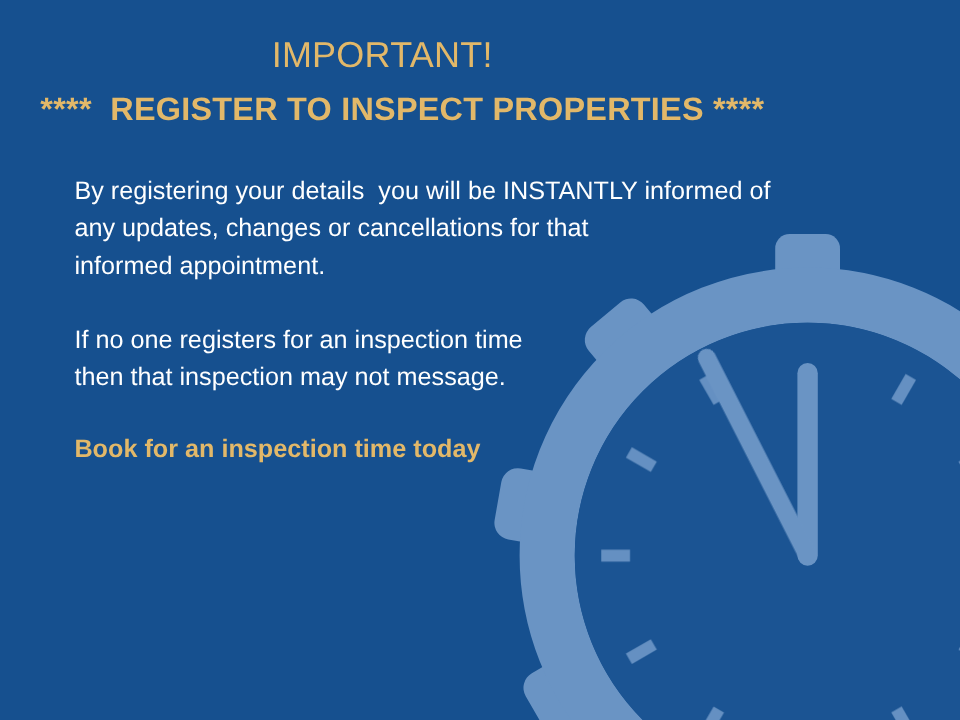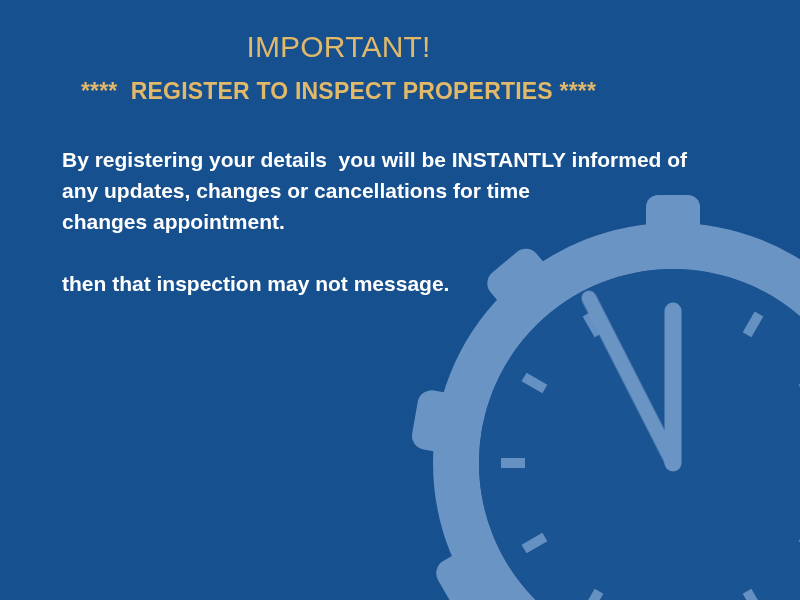--- a/index.html
+++ b/index.html
@@ -31,55 +31,55 @@
     height: 600px;
     display: block;
   }
   
   .heading-block {
     position: absolute;
     left: 0;
     top: 28px;
     width: 637px;
     text-align: center;
-    margin-left: 20px;
   }
   #title-important {
     font-size: 30px;
     line-height: 38px;
     font-weight: 400;
     color: #e2b869;
     letter-spacing: 0.2px;
     margin: 0;
   }
   #title-register {
-    font-size: 23px;
+    font-size: 27px;
     line-height: 38px;
     font-weight: 700;
     color: #e2b869;
     letter-spacing: 0.2px;
     margin: 6px 0 0 0;
     white-space: pre;
+    text-align: right;
   }
   
   .body-block {
     position: absolute;
     left: 62px;
     top: 144px;
     width: 660px;
   }
   .para {
     margin: 0;
     padding: 0;
   }
   .line {
     font-size: 21px;
     line-height: 31px;
     color: #ffffff;
-    font-weight: 700;
+    font-weight: 400;
     white-space: pre;
     margin: 0;
   }
   .para-gap {
     height: 31px;
   }
   .para-gap-sm {
     height: 29px;
   }
   .line.gold {
@@ -182,31 +182,33 @@
 
   <div class="heading-block">
     <div id="title-important">IMPORTANT!</div>
     <div id="title-register">****  REGISTER TO INSPECT PROPERTIES ****</div>
   </div>
 
   <div class="body-block">
 
     <div class="para">
       <div class="line">By registering your details  you will be INSTANTLY informed of</div>
-      <div class="line">any updates, changes or cancellations for time</div>
-      <div class="line">changes appointment.</div>
+      <div class="line">any updates, changes or cancellations for that</div>
+      <div class="line">informed appointment.</div>
     </div>
 
     <div class="para-gap"></div>
 
     <div class="para">
+      <div class="line">If no one registers for an inspection time</div>
       <div class="line">then that inspection may not message.</div>
     </div>
 
     <div class="para-gap-sm"></div>
 
 
     <div class="para">
+      <div class="line gold">Book for an inspection time today</div>
     </div>
 
   </div>
 
 </div>
 
 </body></html>

